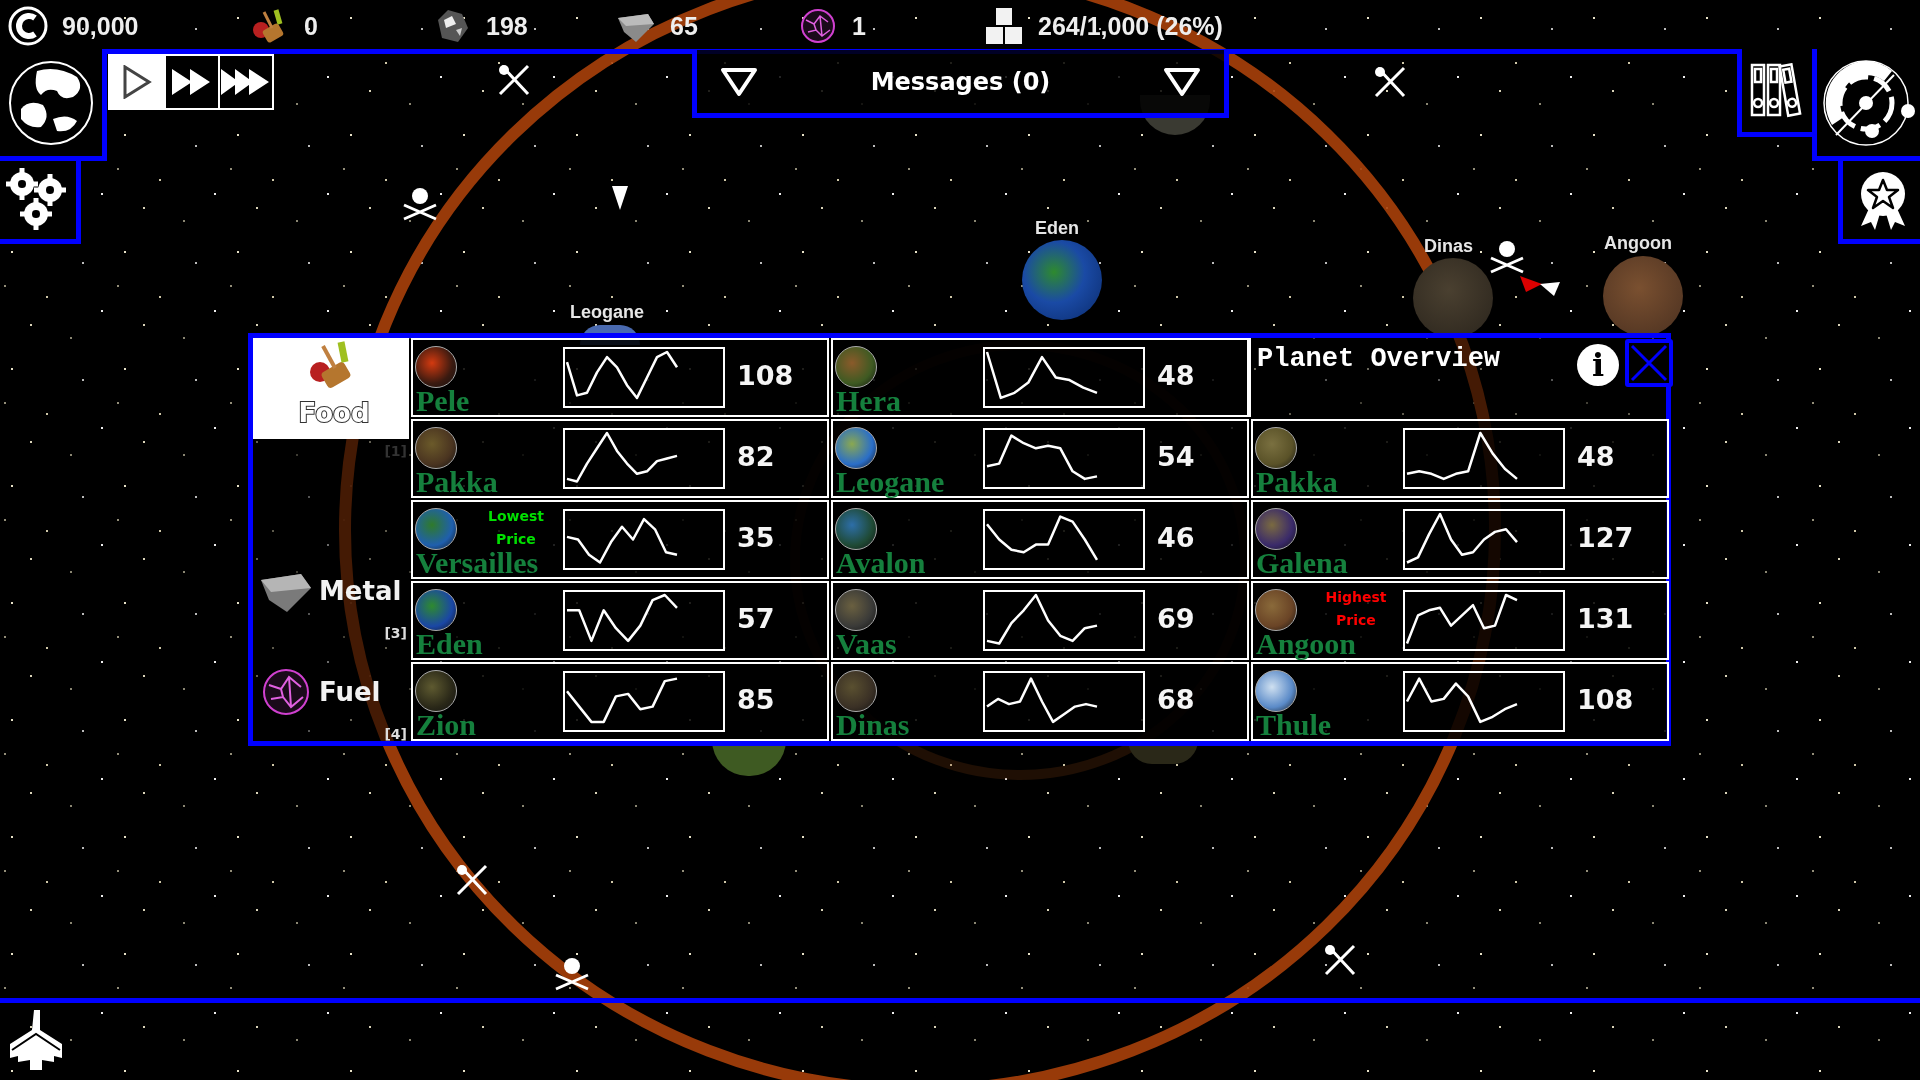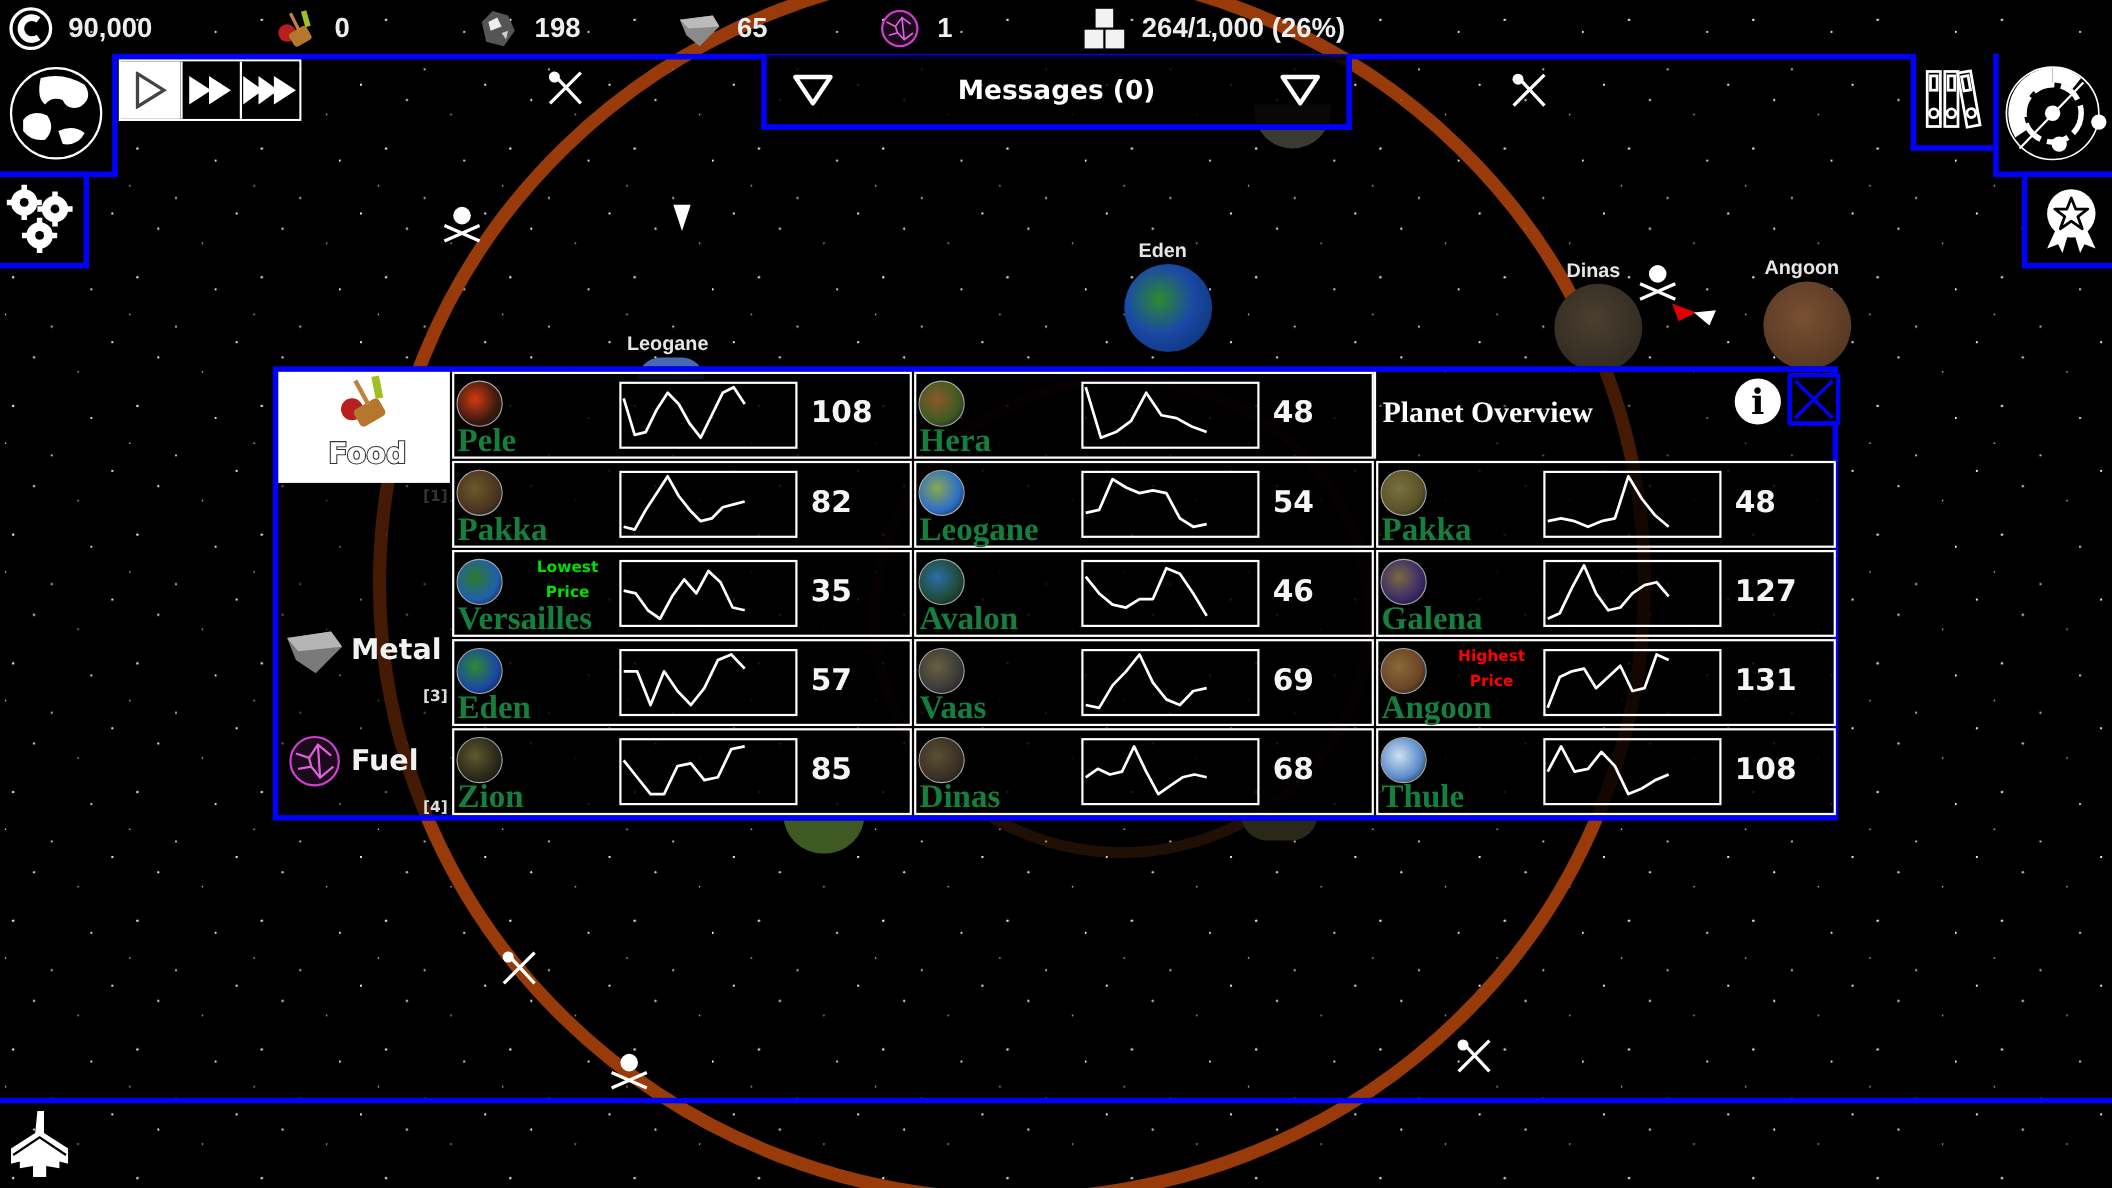--- a/index.html
+++ b/index.html
@@ -64,21 +64,21 @@
   .cat.active .key { color: #333; bottom: -20px; }
 
   .cell { position: absolute; width: 418px; height: 79px; border: 2px solid #fff; background: rgba(0,0,0,0.7); }
   .cell .pl { position: absolute; left: 2px; top: 6px; width: 42px; height: 42px; border-radius: 50%; border: 1px solid #aaa; }
   .cell .name { position: absolute; left: 3px; bottom: -3px; font-family: Liberation Serif, serif; font-weight: bold; font-size: 30px; color: #15803d; }
   .cell .graph { position: absolute; left: 150px; top: 7px; width: 162px; height: 61px; border: 2px solid #fff; }
   .cell .graph svg { position: absolute; left: 0; top: 0; }
   .cell .price { position: absolute; left: 324px; top: 20px; font-family: "DejaVu Sans", sans-serif; font-weight: bold; font-size: 27px; color: #f5f5f5; }
   .cell .tag { position: absolute; left: 58px; top: 3px; width: 90px; text-align: center; font-family: "DejaVu Sans", sans-serif; font-weight: bold; font-size: 14px; line-height: 23px; }
 
-  #ov-title { position: absolute; left: 1004px; top: 22px; font-family: Liberation Serif, serif; font-weight: bold; font-size: 27px; color: #fff; }
+  #ov-title { position: absolute; left: 1004px; top: 6px; font-family: Liberation Mono, monospace; font-weight: bold; font-size: 27px; color: #fff; }
   #ov-head { position: absolute; left: 996px; top: 0; width: 422px; height: 79px; border-left: 2px solid #fff; }
   #info-btn { position: absolute; left: 1324px; top: 6px; width: 42px; height: 42px; border-radius: 50%; background: #fff; color: #000;
               display: flex; align-items: center; justify-content: center; font-family: "DejaVu Serif", serif; font-weight: bold; font-size: 32px; }
   #close-btn { position: absolute; left: 1372px; top: 1px; width: 48px; height: 48px; border: 4px solid #0000ff; border-radius: 3px; background: #000; }
 </style>
 </head>
 <body>
 
 <div id="space"></div>
 

